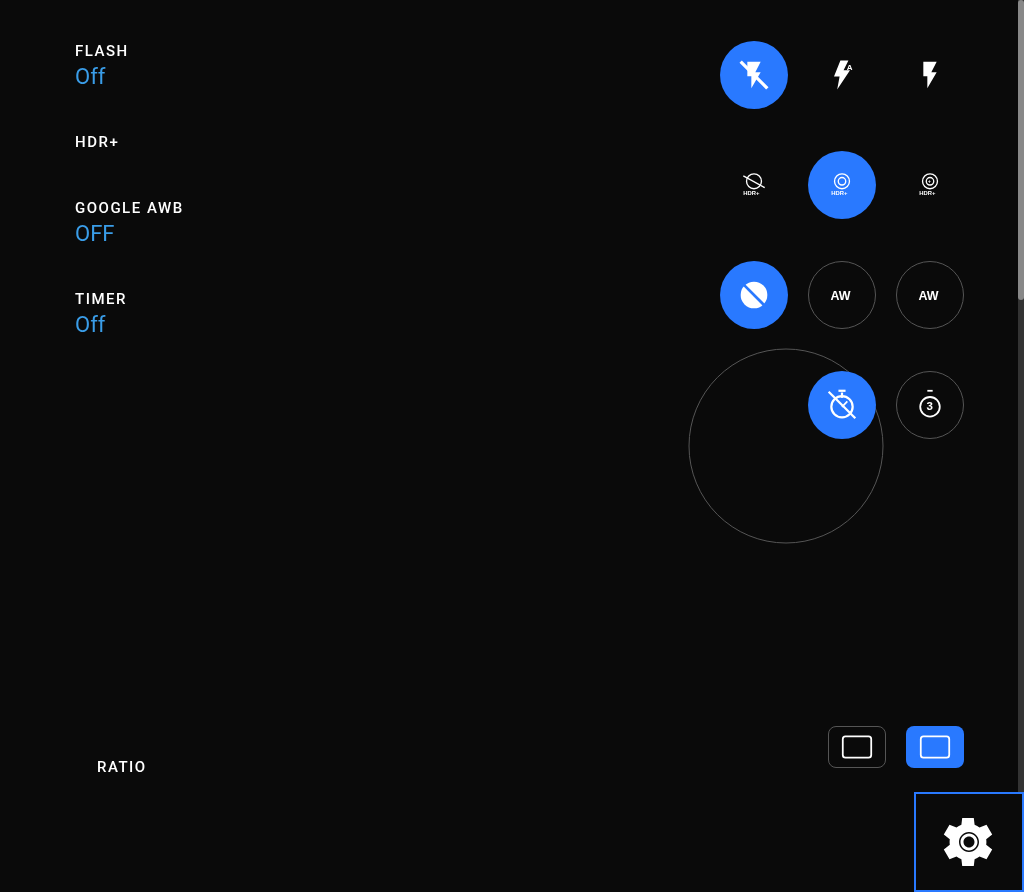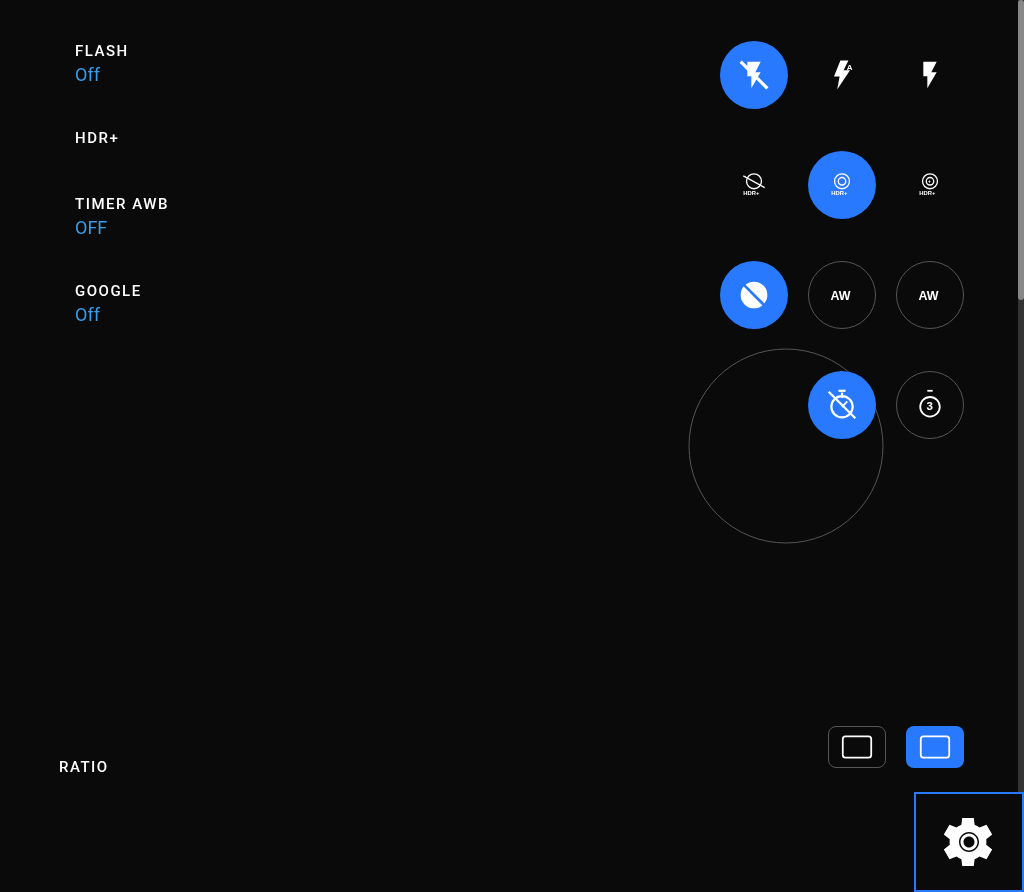--- a/index.html
+++ b/index.html
@@ -34,21 +34,21 @@
     .setting-label {
       color: #ffffff;
       font-size: 15px;
       font-weight: 500;
       letter-spacing: 1.5px;
       margin-bottom: 4px;
     }
 
     .setting-value {
       color: #3a9de8;
-      font-size: 18px;
+      font-size: 22px;
       font-weight: 400;
     }
 
     .options-column {
       width: 340px;
       display: flex;
       flex-direction: column;
       padding: 20px 0;
       position: relative;
     }
@@ -158,30 +158,30 @@
     <div class="setting-row">
       <div class="setting-label">FLASH</div>
       <div class="setting-value">Off</div>
     </div>
 
     <div class="setting-row">
       <div class="setting-label">HDR+</div>
     </div>
 
     <div class="setting-row">
-      <div class="setting-label">TIMER AWB</div>
+      <div class="setting-label">GOOGLE AWB</div>
       <div class="setting-value">OFF</div>
     </div>
 
     <div class="setting-row">
-      <div class="setting-label">GOOGLE</div>
+      <div class="setting-label">TIMER</div>
       <div class="setting-value">Off</div>
     </div>
 
-    <div class="setting-row" style="position:absolute; bottom:90px; left:0; padding:22px 59px;">
+    <div class="setting-row" style="position:absolute; bottom:90px; left:0; padding:22px 97px;">
       <div class="setting-label">RATIO</div>
     </div>
 
   </div>
 
   <div class="options-column">
 
     <div class="camera-circle"></div>
 
     <div class="option-group">

